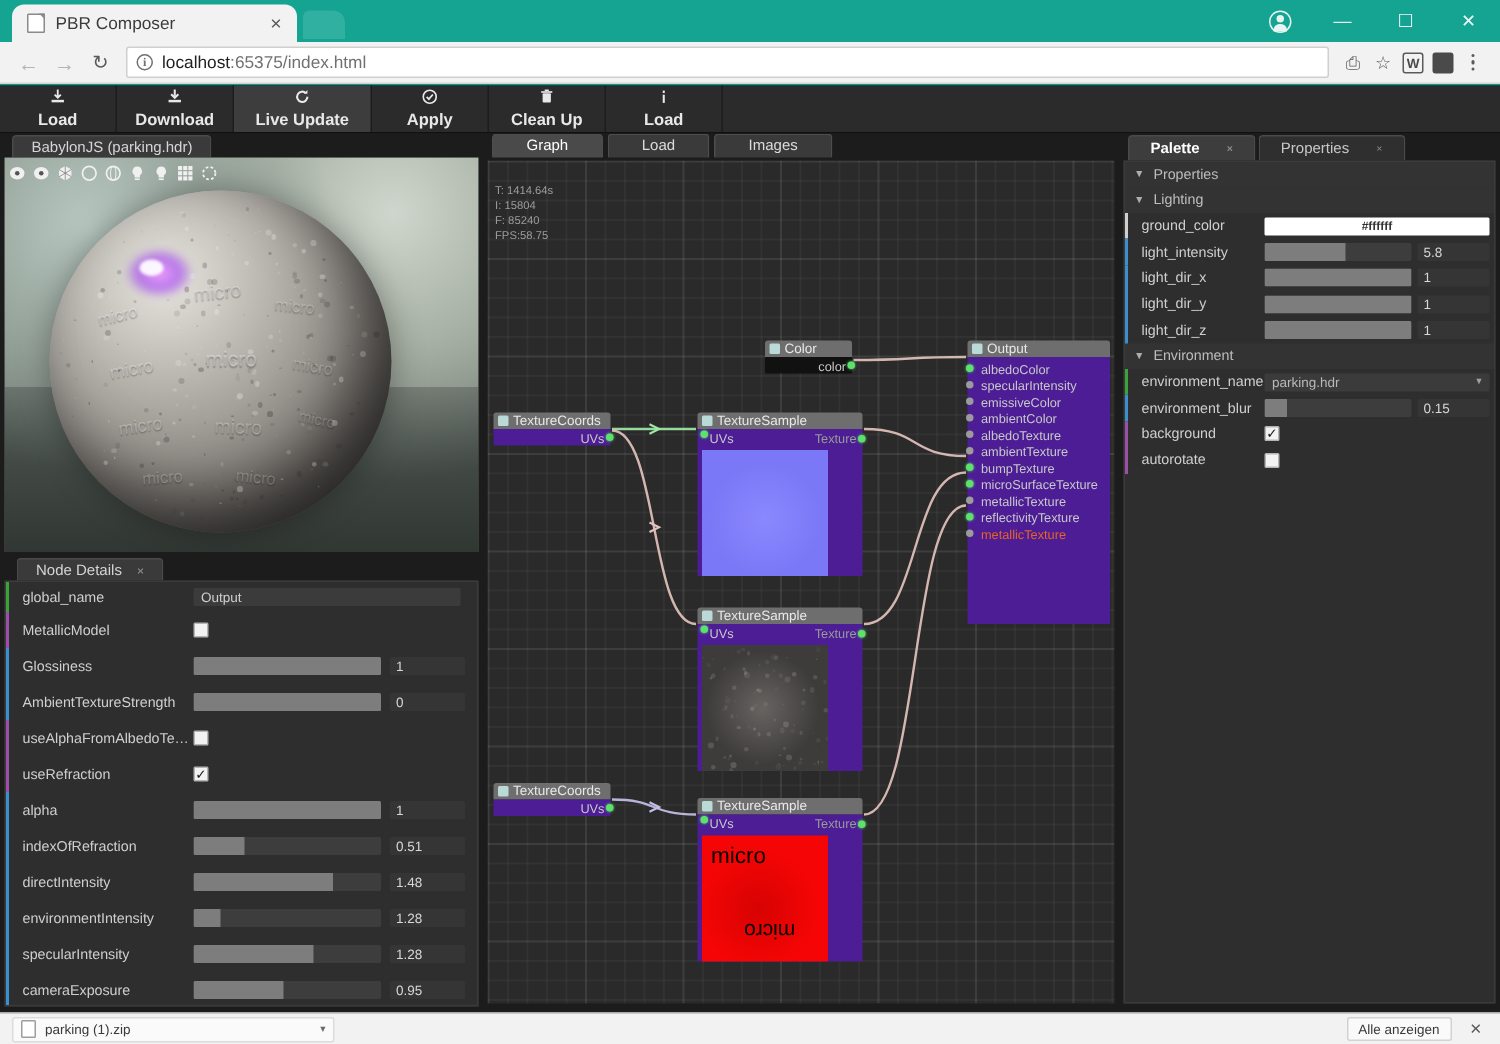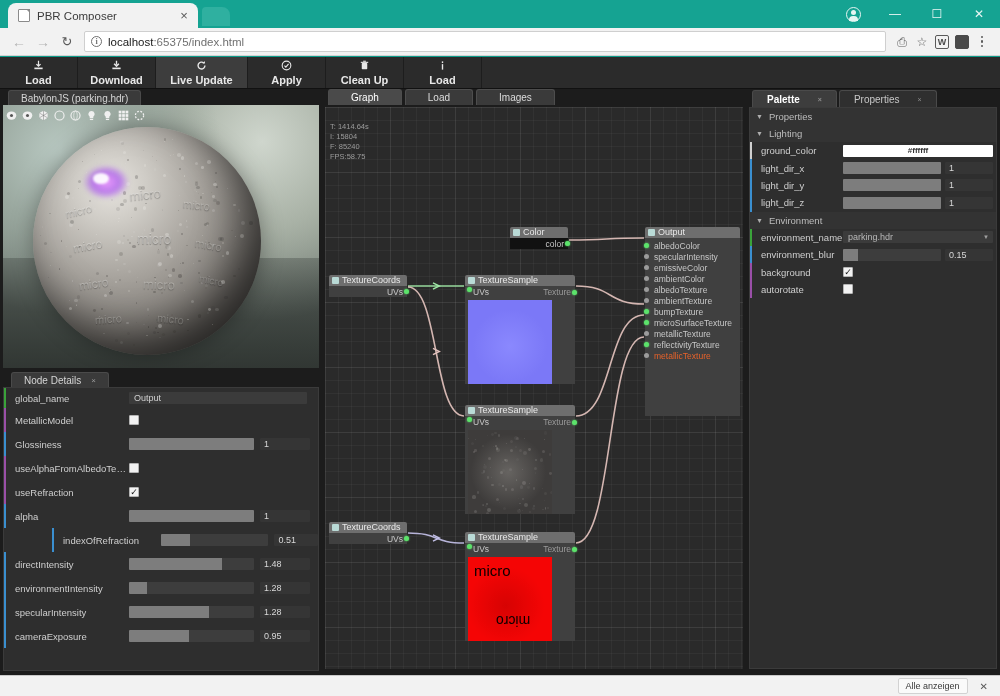--- a/index.html
+++ b/index.html
@@ -139,21 +139,21 @@
       linear-gradient(to right, rgba(255,255,255,.055) 1px, transparent 1px),
       linear-gradient(to bottom, rgba(255,255,255,.055) 1px, transparent 1px);
     background-size: 13px 13px, 13px 13px, 65px 65px, 65px 65px;
   }
   #gstats { position:absolute; left:5px; top:15px; font-size:7.5px; color:#9c9c9c; line-height:10px;
             font-family:"Liberation Sans", sans-serif; }
   .node { position:absolute; }
   .node-title { height:11px; background:#6e6e6e; color:#e8e8e8; font-size:9px; line-height:11px;
                 display:flex; align-items:center; padding-left:3px; gap:3px; border-radius:2px 2px 0 0;}
   .node-title .tsq { width:7px;height:7px;background:#b9dad6;border-radius:1px; display:block;}
-  .node-body { background:#404040; }
+  .node-body { background:#4c1d95; }
   .port-row { height:11px; display:flex; align-items:center; font-size:8.5px; color:#c8c8c8; position:relative;}
   .port-row.out { justify-content:flex-end; padding-right:4px;}
   .port-row.in { padding-left:6px;}
   .dot { width:5px; height:5px; border-radius:50%; position:absolute; }
   .dot.l { left:-2.5px; }
   .dot.r { right:-2.5px; }
   .px-on { background:#5ce26b; box-shadow:0 0 2px #5ce26b;}
   .px-off { background:#9b9b9b; }
   .tex-preview { margin:3px; }
 
@@ -632,38 +632,46 @@
               </div>
               <div class="prop-row" style="height: 24px;">
                 <span class="accent" style="background:#3a8fd0"></span>
                 <span class="prop-label">Glossiness</span>
                 <div class="slider" style="width:125px">
                   <i style="width:100%"></i>
                 </div>
                 <div class="numbox" style="width:50px;margin-left:6px">1</div>
               </div>
               <div class="prop-row" style="height: 24px;">
+                <span class="accent" style="background:#3a8fd0"></span>
+                <span class="prop-label">AmbientTextureStrength</span>
+                <div class="slider" style="width:125px">
+                  <i style="width:100%"></i>
+                </div>
+                <div class="numbox" style="width:50px;margin-left:6px">0</div>
+              </div>
+              <div class="prop-row" style="height: 24px;">
                 <span class="accent" style="background:#9a4fa8"></span>
                 <span class="prop-label">useAlphaFromAlbedoTexture</span>
                 <div class="cb"></div>
               </div>
               <div class="prop-row" style="height: 24px;">
                 <span class="accent" style="background:#9a4fa8"></span>
                 <span class="prop-label">useRefraction</span>
                 <div class="cb">✓</div>
               </div>
               <div class="prop-row" style="height: 24px;">
                 <span class="accent" style="background:#3a8fd0"></span>
                 <span class="prop-label">alpha</span>
                 <div class="slider" style="width:125px">
                   <i style="width:100%"></i>
                 </div>
                 <div class="numbox" style="width:50px;margin-left:6px">1</div>
               </div>
-              <div class="prop-row" style="height: 24px; margin-left: 48px;">
+              <div class="prop-row" style="height: 24px;">
                 <span class="accent" style="background:#3a8fd0"></span>
                 <span class="prop-label">indexOfRefraction</span>
                 <div class="slider" style="width:125px">
                   <i style="width:27%"></i>
                 </div>
                 <div class="numbox" style="width:50px;margin-left:6px">0.51</div>
               </div>
               <div class="prop-row" style="height: 24px;">
                 <span class="accent" style="background:#3a8fd0"></span>
                 <span class="prop-label">directIntensity</span>
@@ -986,20 +994,28 @@
             </div>
             <div class="prop-row" style="height: 17.4px;">
               <span class="accent" style="background:#cfcfcf"></span>
               <span class="prop-label" style="width:88px">ground_color</span>
               <div class="colorswatch" style="width:150px;background:#ffffff;color:#333">
                 <span>#ffffff</span>
               </div>
             </div>
             <div class="prop-row" style="height: 17.4px;">
               <span class="accent" style="background:#3a8fd0"></span>
+              <span class="prop-label" style="width:88px">light_intensity</span>
+              <div class="slider" style="width:98px">
+                <i style="width:55%"></i>
+              </div>
+              <div class="numbox" style="width:48px;margin-left:4px">5.8</div>
+            </div>
+            <div class="prop-row" style="height: 17.4px;">
+              <span class="accent" style="background:#3a8fd0"></span>
               <span class="prop-label" style="width:88px">light_dir_x</span>
               <div class="slider" style="width:98px">
                 <i style="width:100%"></i>
               </div>
               <div class="numbox" style="width:48px;margin-left:4px">1</div>
             </div>
             <div class="prop-row" style="height: 17.4px;">
               <span class="accent" style="background:#3a8fd0"></span>
               <span class="prop-label" style="width:88px">light_dir_y</span>
               <div class="slider" style="width:98px">
@@ -1045,19 +1061,24 @@
               <span class="prop-label" style="width:88px">autorotate</span>
               <div class="cb"></div>
             </div>
           </div>
       </div>
 
     </div>
   </div>
 
   <div id="dlbar">
+    <div id="dlitem">
+      <span class="dl-file"></span>
+      <span class="dl-name">parking (1).zip</span>
+      <span class="dl-car">▾</span>
+    </div>
     <div id="dl-right">
       <div id="dl-showall">Alle anzeigen</div>
       <div id="dl-close">✕</div>
     </div>
   </div>
   <div id="blackstrip"></div>
 </div>
 
 </body></html>

